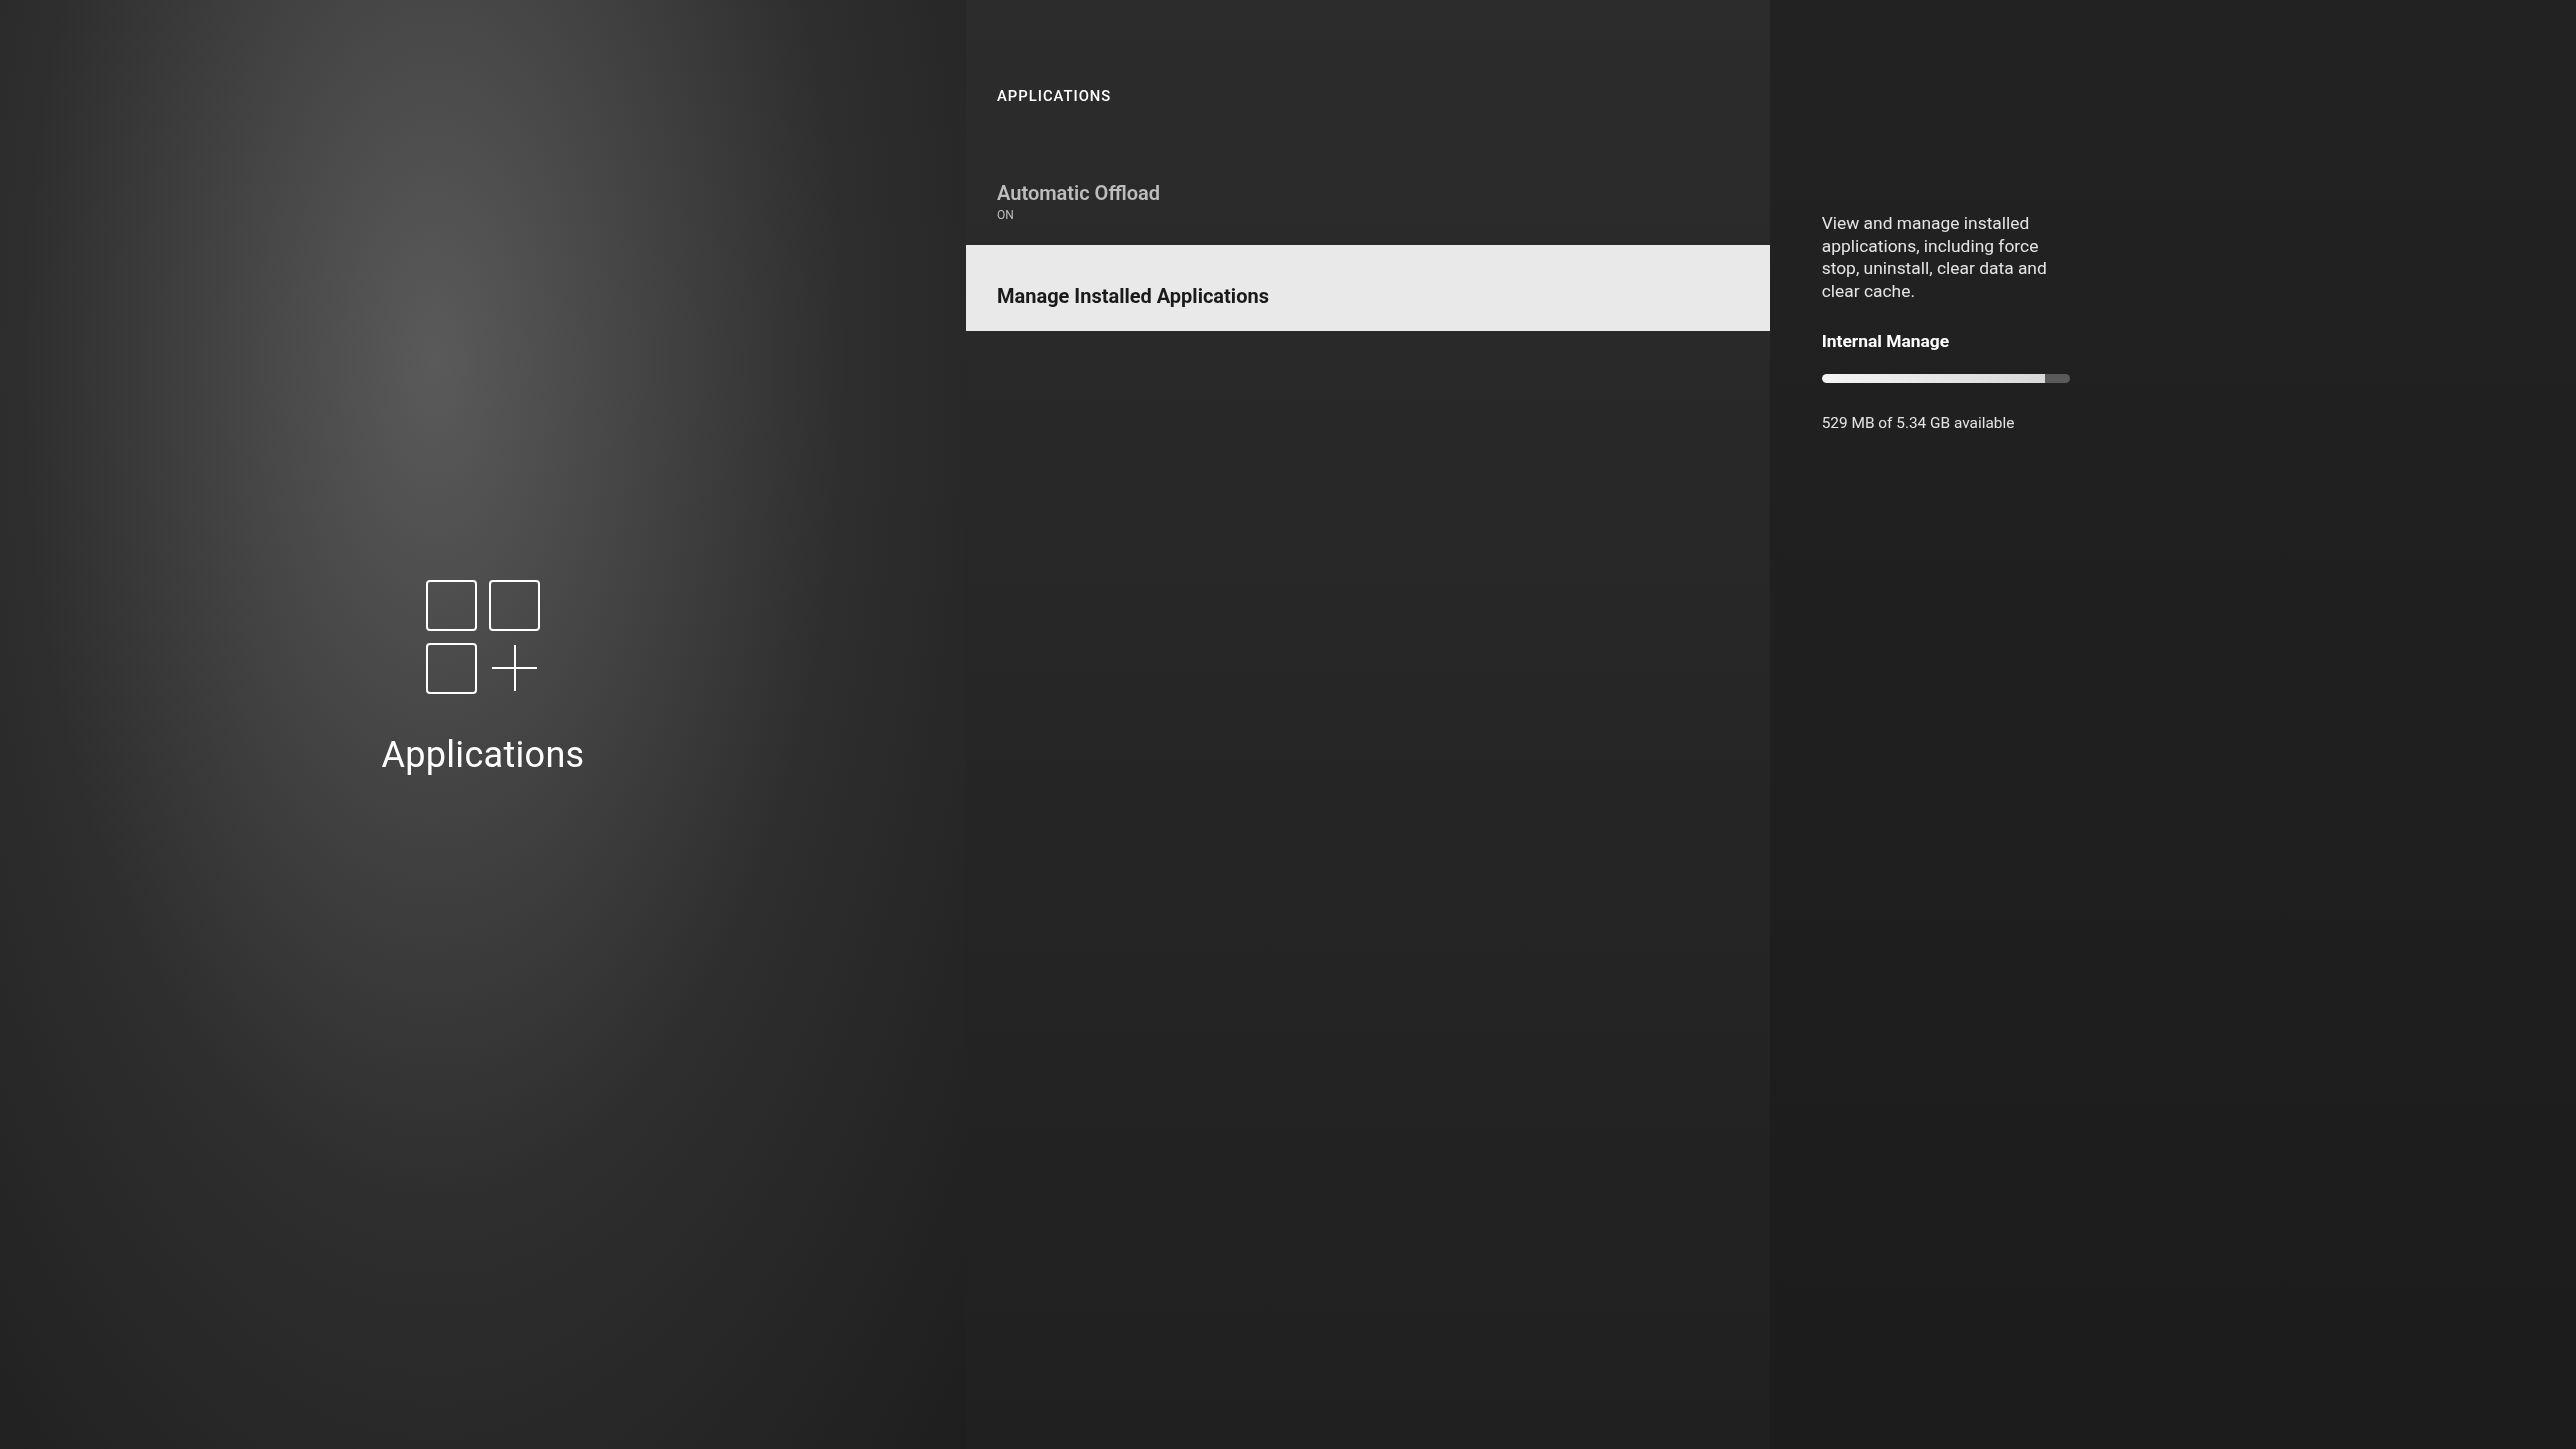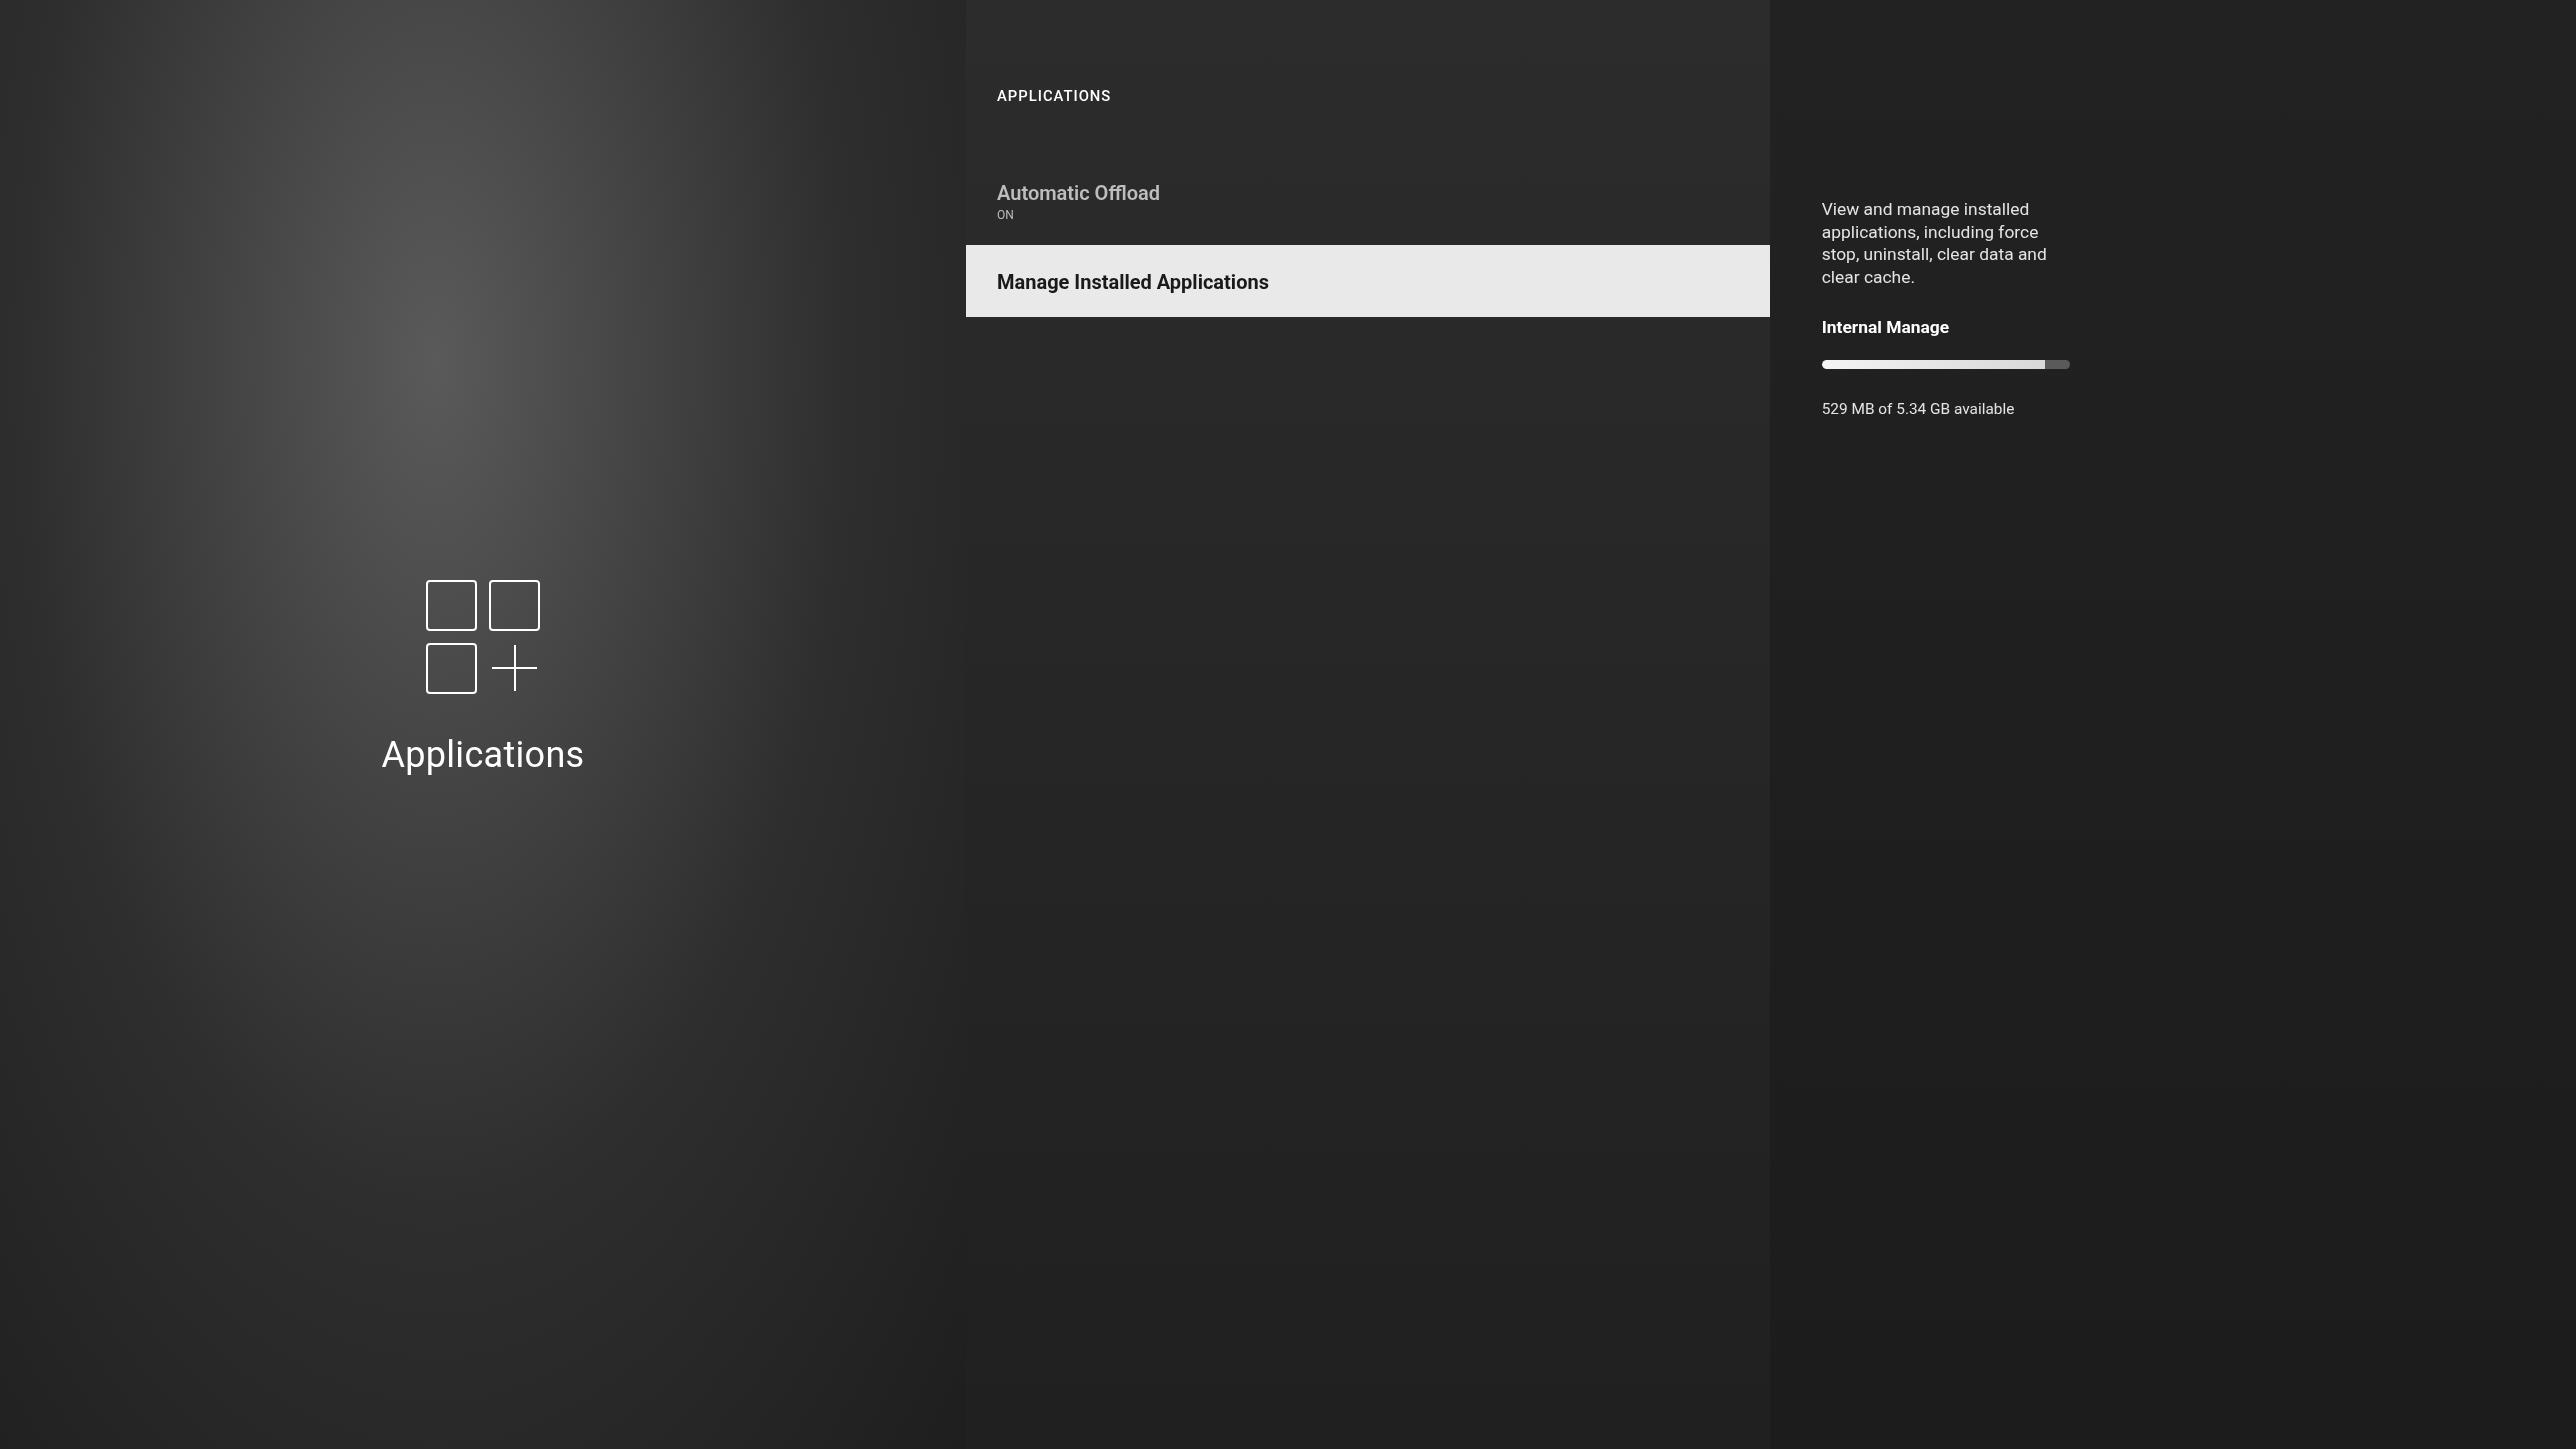--- a/index.html
+++ b/index.html
@@ -105,35 +105,35 @@
   }
   .menu-item .item-sub {
     font-size: 12px;
     font-weight: 400;
     margin-top: 2.7px;
     color: #bdbdbd;
   }
   .menu-item.selected {
     background: #e9e9e9;
     color: #1a1a1a;
-    padding-top: 25px;
+    padding-top: 39px;
     padding-bottom: 23px;
   }
   .menu-item.selected .item-title {
     font-size: 20px;
     font-weight: 700;
     color: #1a1a1a;
   }
   .menu-gap {
     height: 12px;
   }
   .right-panel {
     flex: 1;
     background: linear-gradient(to bottom, #222222 0%, #1c1c1c 100%);
-    padding: 3px 52px;
+    padding: 17px 52px;
     display: flex;
     flex-direction: column;
   }
   .right-spacer {
     height: 195px;
   }
   .right-desc {
     font-size: 17.4px;
     line-height: 1.3;
     font-weight: 400;

